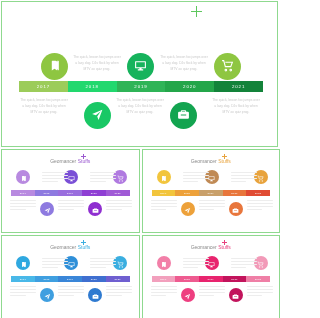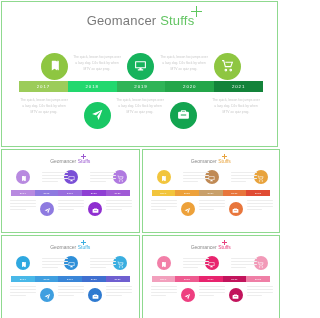--- a/index.html
+++ b/index.html
@@ -49,24 +49,20 @@
   .t-txt{position:absolute;width:26px;}
   .t-line{height:1.4px;margin-bottom:1.6px;border-radius:1px;background:#ededed;}
 </style>
 <style>[data-name="thumbnail-purple-variant"] .t-plus:before,[data-name="thumbnail-purple-variant"] .t-plus:after{background:#9b59d0;}</style><style>[data-name="thumbnail-orange-variant"] .t-plus:before,[data-name="thumbnail-orange-variant"] .t-plus:after{background:#e8a33d;}</style><style>[data-name="thumbnail-blue-variant"] .t-plus:before,[data-name="thumbnail-blue-variant"] .t-plus:after{background:#3aaee0;}</style><style>[data-name="thumbnail-pink-variant"] .t-plus:before,[data-name="thumbnail-pink-variant"] .t-plus:after{background:#e8417e;}</style></head>
 <body>
 
 <div class="slide" data-name="main-slide">
 
   <div class="plus" data-name="plus-mark-icon"></div>
 
-  <div class="title" data-name="page-title">
-    <span data-name="page-title-main">Geomancer</span>
-    <span class="accent" data-name="page-title-accent">Stuffs</span>
-  </div>
 
   <div class="circ" style="left: 39px; top: 51px; background: rgb(142, 198, 65);" data-name="timeline-node-2017">
     <span data-name="book-icon">
       <svg viewBox="0 0 24 24">
           <path d="M5 3h9a3 3 0 0 1 3 3v15l-5-3-5 3V4a1 1 0 0 1 1-1zm12 0h2a1 1 0 0 1 1 1v17l-3-2V3z"></path>
         </svg>
     </span>
   </div>
   <div class="circ" style="left: 125px; top: 51px; background: rgb(22, 179, 92);" data-name="timeline-node-2019">
     <span data-name="monitor-icon">

